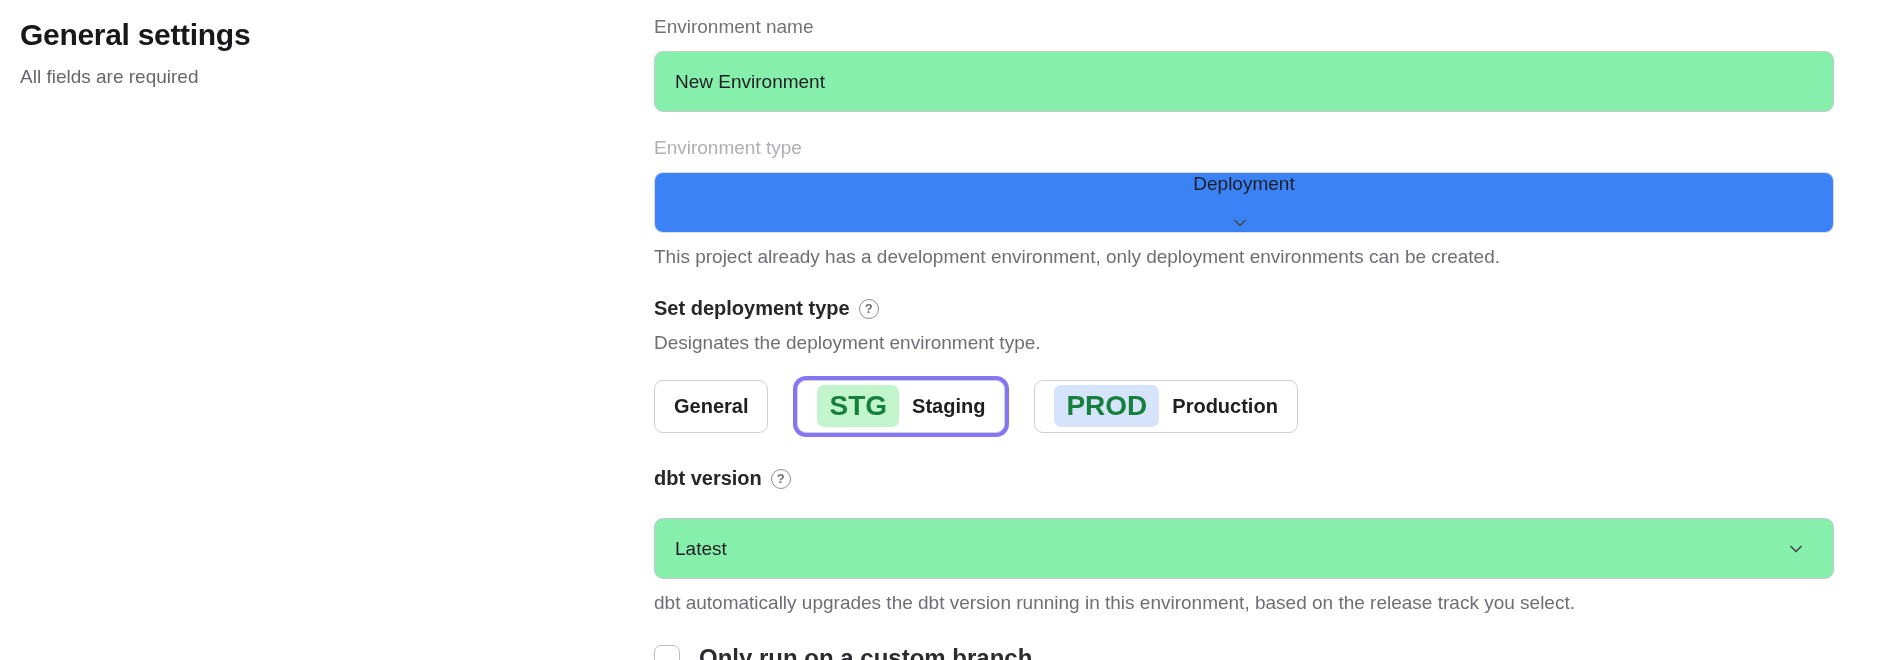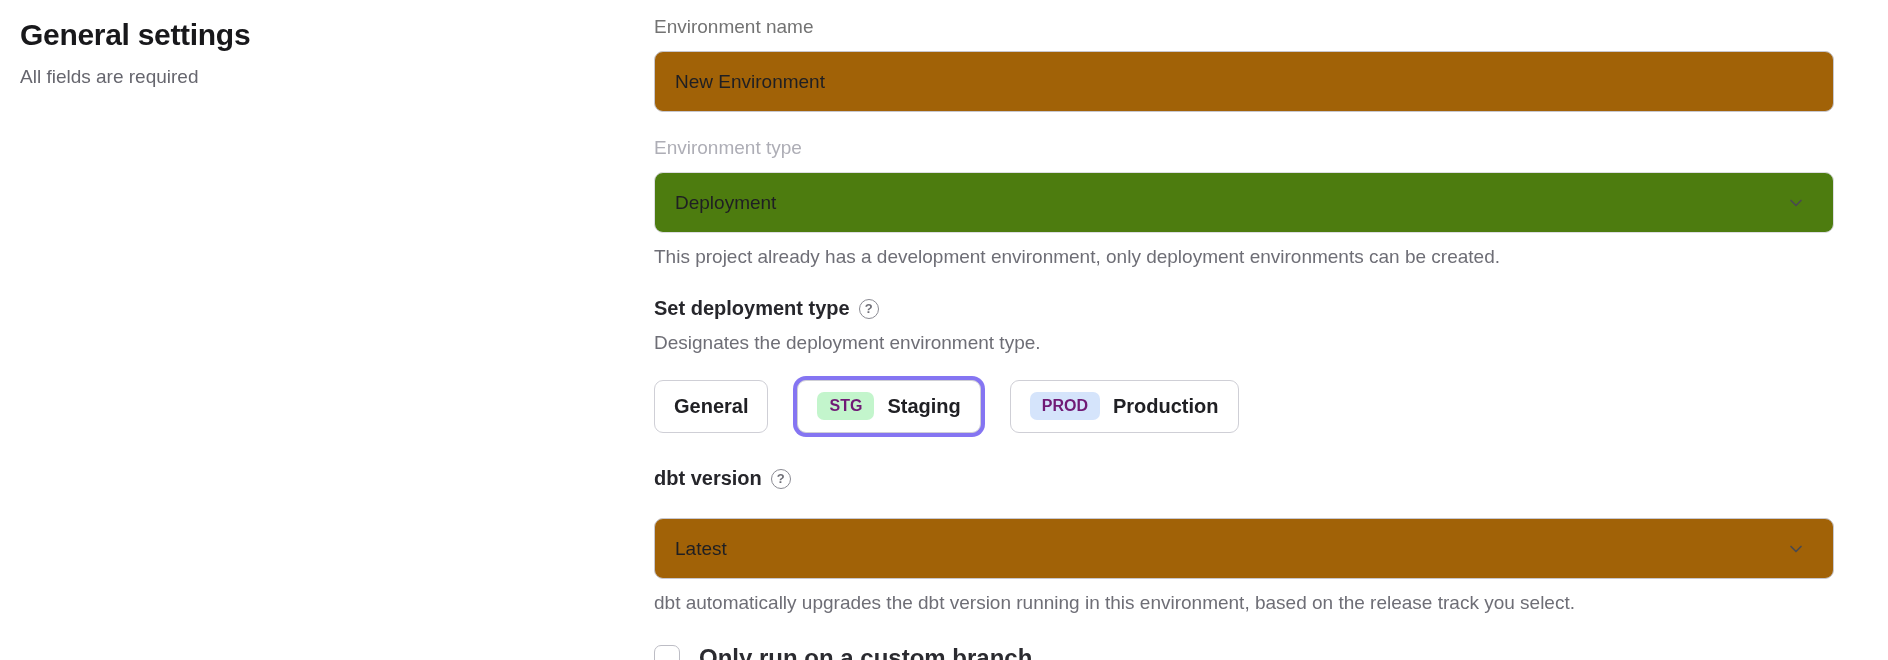--- a/index.html
+++ b/index.html
@@ -12,42 +12,42 @@
   .page-title { font-size:30px; font-weight:700; letter-spacing:-0.3px; color:#18181b; }
   .page-subtitle { margin-top:14px; font-size:19px; color:#66666e; }
 
   
   .form-col { width:1180px; padding-top:16px; flex:0 0 auto; }
   .field-label { font-size:19px; font-weight:500; color:#737373; margin-bottom:13px; }
   .field-label.disabled { color:#aeaeb6; }
 
   .text-input, .select {
     width:100%; height:61px; border:1px solid #c7c7cf; border-radius:9px;
-    background:#a16207; display:flex; align-items:center; padding:0 20px;
+    background:#86efac; display:flex; align-items:center; padding:0 20px;
     font-size:19px; color:#1f1f23;
   }
   .select { justify-content:space-between; cursor:pointer; }
-  .select.disabled { background:#4d7c0f; border-color:#dddde2; cursor:default; }
+  .select.disabled { background:#3b82f6; border-color:#dddde2; cursor:default;flex-direction:column; }
   .chevron { width:18px; height:18px; flex:0 0 auto; margin-right:8px; }
 
   .helper { font-size:19px; color:#6e6e76; margin-top:13px; }
 
   .section-heading { display:flex; align-items:center; gap:9px; margin-top:29px;
     font-size:20px; font-weight:700; color:#26262b; }
   .help-icon { width:20px; height:20px; border:1.4px solid #8b8b93; border-radius:50%;
     display:inline-flex; align-items:center; justify-content:center;
     font-size:13px; font-weight:600; color:#6e6e76; line-height:1; }
   .section-desc { font-size:19px; color:#6e6e76; margin-top:12px; }
 
   .seg-row { display:flex; align-items:center; margin-top:17px; gap:29px; height:70px; }
   .seg-btn { display:flex; align-items:center; gap:13px; height:53px; padding:0 19px;
     background:#ffffff; border:1px solid #cfcfd6; border-radius:9px;
     font-size:20px; font-weight:600; color:#202024; cursor:pointer; }
   .seg-btn.selected { box-shadow:0 0 0 4px var(--accent,#8575f2); }
-  .badge { border-radius:7px; padding:5px 12px; font-size:16px; font-weight:600; color:#701a75; }
+  .badge { border-radius:7px; padding:5px 12px; font-size:28px; font-weight:600; color:#15803d; }
   .checkbox-row { display:flex; align-items:center; gap:19px; margin-top:30px; }
   .checkbox { width:26px; height:26px; border:1.5px solid #bdbdc5; border-radius:7px;
     background:#ffffff; cursor:pointer; flex:0 0 auto; }
   .checkbox-label { font-size:24px; font-weight:600; color:#2b2b30; }
 </style>
 </head>
 <body>
 
 <div class="layout">
 

